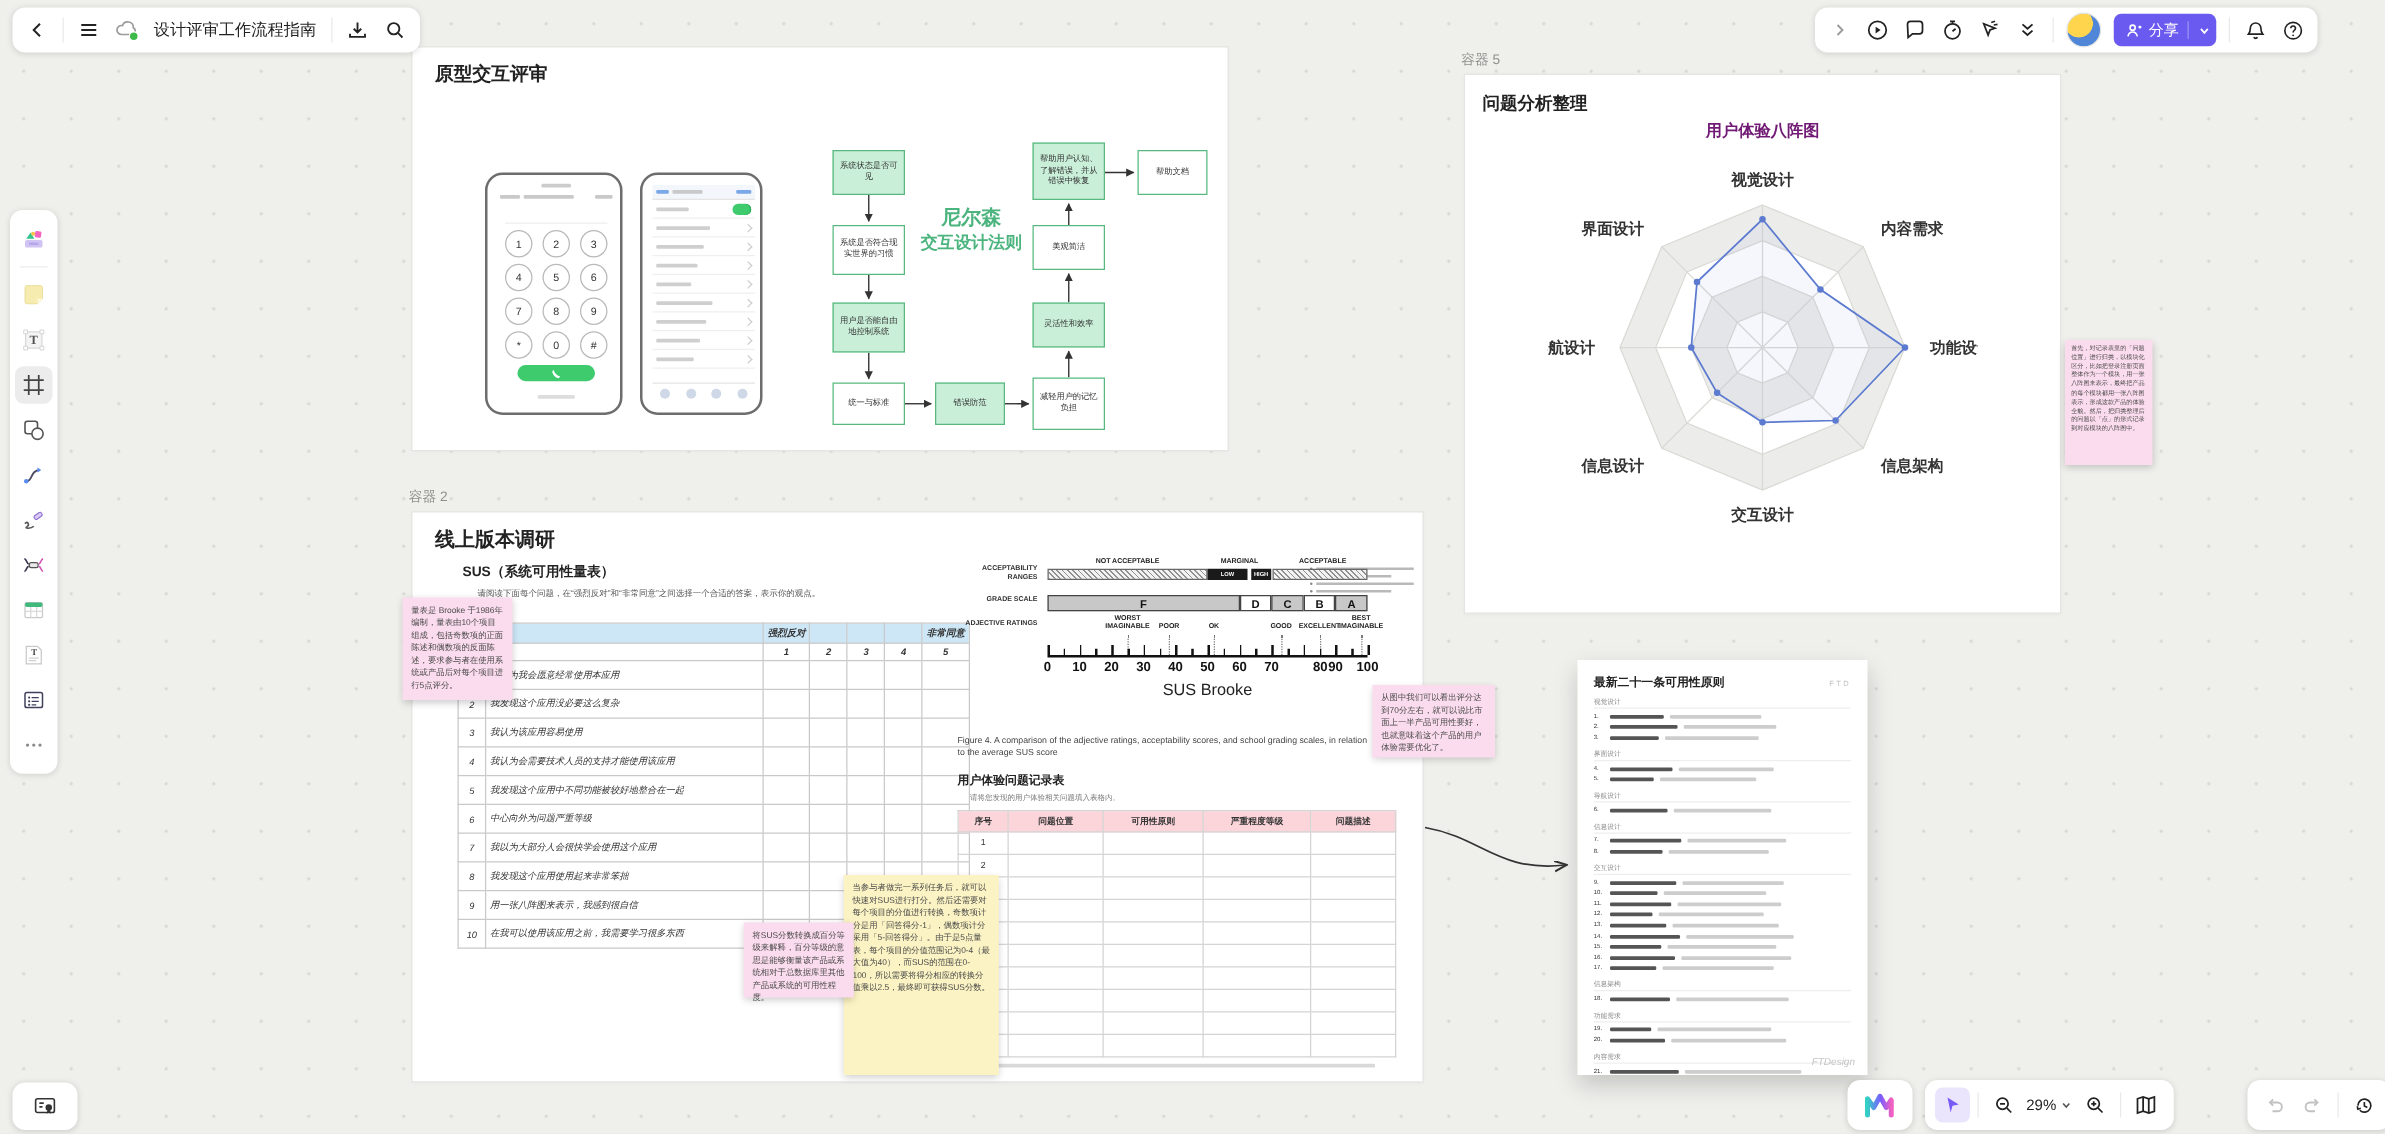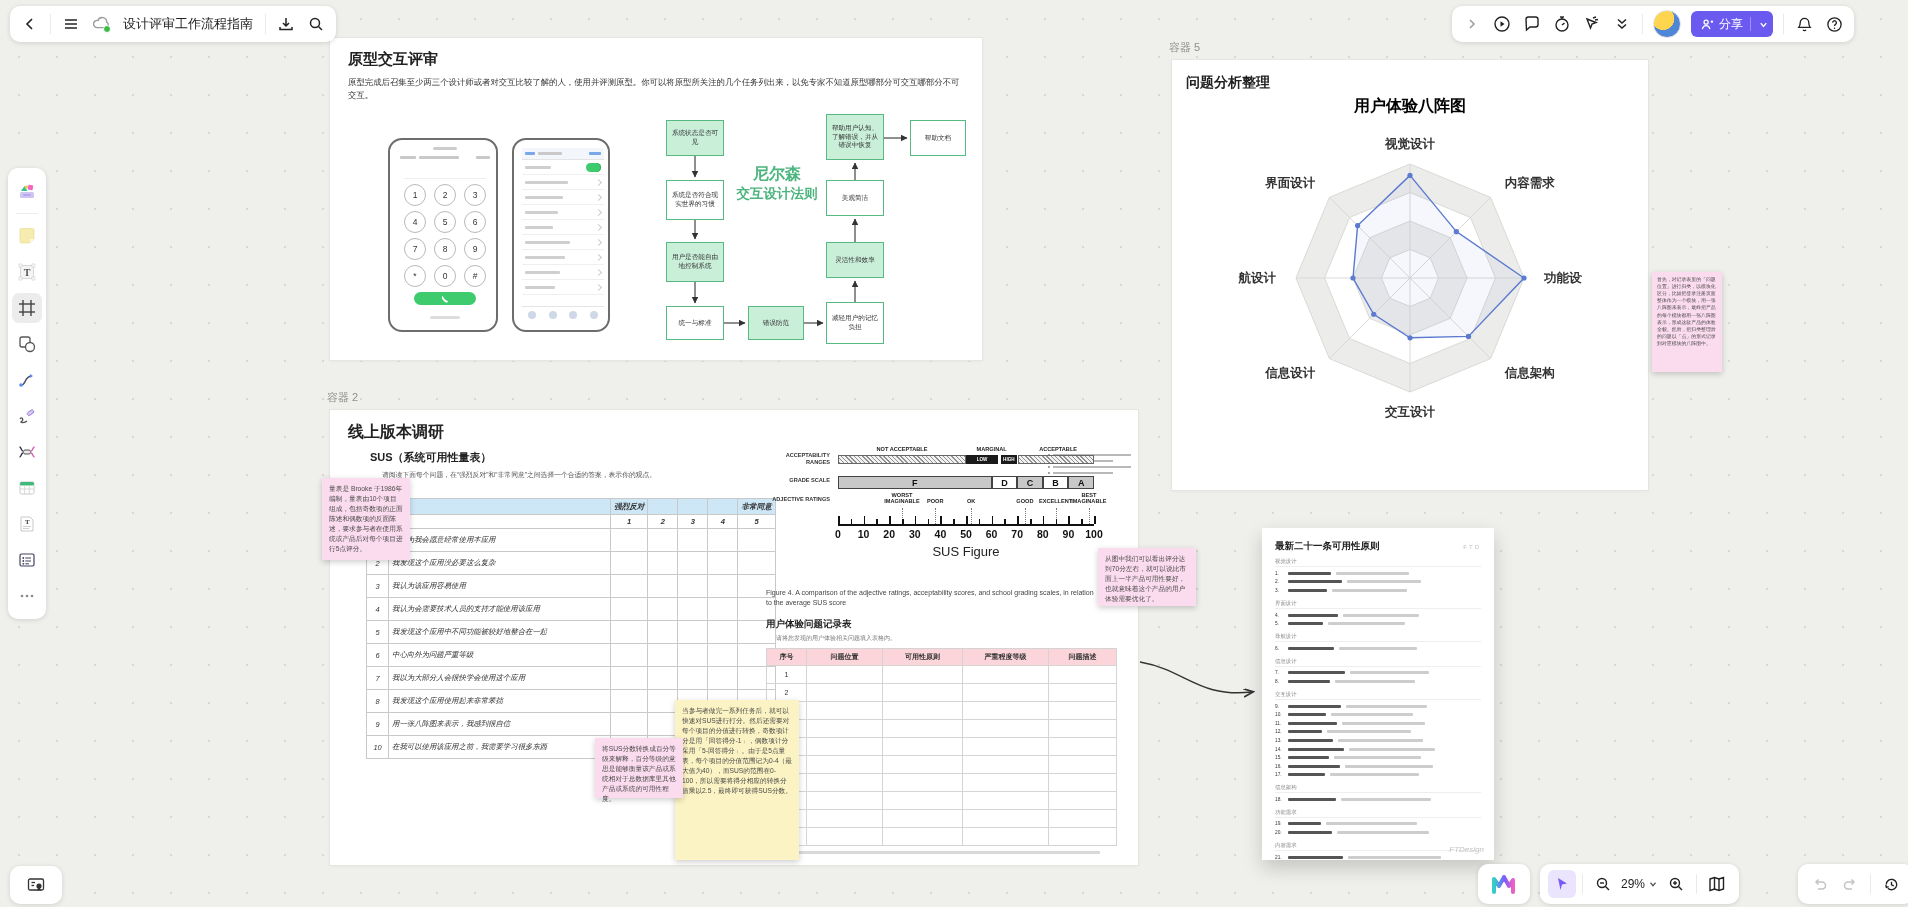--- a/index.html
+++ b/index.html
@@ -67,21 +67,20 @@
   .watermark{position:absolute;font-size:8px;color:#c3c3c3;font-style:italic;}
 </style>
 </head>
 <body>
 
 <div class="stage">
 
   <div class="container-card" style="left:330px;top:38px;width:652px;height:322px;">
     <div class="c-title" style="left:18px;top:12px;font-size:15px;">原型交互评审</div>
     <div class="abs" style="left:18px;top:38px;width:614px;font-size:8.4px;line-height:1.55;color:#333;">
-      <div>原型完成后召集至少两三个设计师或者对交互比较了解的人，使用并评测原型。你可以将原型所关注的几个任务列出来，以免专家不知道原型哪部分可交互哪部分不可交互。</div>
     </div>
 
     <div class="phone" style="left:58px;top:100px;width:110px;height:194px;">
       <div class="abs" style="left:43px;top:7px;width:24px;height:3px;background:#ccc;border-radius:2px;"></div>
       <div class="abs" style="left:10px;top:16px;width:90px;height:6px;display:flex;gap:3px;">
         <div class="bar" style="width:16px;height:2.5px;"></div>
           <div class="bar" style="width:40px;height:2.5px;"></div>
           <div class="bar" style="width:14px;height:2.5px;margin-left:auto;"></div>
       </div>
       <div class="abs" style="left:14px;top:28px;width:82px;height:10px;border-bottom:1px solid #eee;"></div>
@@ -391,28 +390,28 @@
         <div class="tick" style="left: 200px; top: 70px; height: 8px;"></div>
         <div class="axisnum" style="left: 200px; top: 82px; position: absolute;">50</div>
         <div class="tick" style="left: 212.8px; top: 73px; height: 5px;"></div>
         <div class="tick" style="left: 225.6px; top: 70px; height: 8px;"></div>
         <div class="axisnum" style="left: 225.6px; top: 82px; position: absolute;">60</div>
         <div class="tick" style="left: 238.4px; top: 73px; height: 5px;"></div>
         <div class="tick" style="left: 251.2px; top: 70px; height: 8px;"></div>
         <div class="axisnum" style="left: 251.2px; top: 82px; position: absolute;">70</div>
         <div class="tick" style="left: 264px; top: 73px; height: 5px;"></div>
         <div class="tick" style="left: 276.8px; top: 70px; height: 8px;"></div>
-        <div class="axisnum" style="left: 276.8px; top: 82px; position: absolute;">80</div>
+        <div class="axisnum" style="left: 276.8px; top: 82px; position: absolute; padding-left: 27px;">80</div>
         <div class="tick" style="left: 289.6px; top: 73px; height: 5px;"></div>
         <div class="tick" style="left: 302.4px; top: 70px; height: 8px;"></div>
         <div class="axisnum" style="left: 302.4px; top: 82px; position: absolute;">90</div>
         <div class="tick" style="left: 315.2px; top: 73px; height: 5px;"></div>
         <div class="tick" style="left: 328px; top: 70px; height: 8px;"></div>
         <div class="axisnum" style="left: 328px; top: 82px; position: absolute;">100</div>
-        <div style="position: absolute; left: 72px; top: 98px; width: 256px; text-align: center; font-size: 13px; color: rgb(34, 34, 34);">SUS Figure</div>
+        <div style="position: absolute; left: 72px; top: 98px; width: 256px; text-align: center; font-size: 13px; color: rgb(34, 34, 34);">SUS Brooke</div>
       </div>
     <div class="abs" style="left:436px;top:178px;width:332px;font-size:7px;color:#444;line-height:1.45;">Figure 4. A comparison of the adjective ratings, acceptability scores, and school grading scales, in relation to the average SUS score</div>
 
     <div class="c-title" style="left:436px;top:208px;font-size:9.5px;">用户体验问题记录表</div>
     <div class="abs" style="left:446px;top:224px;font-size:6px;color:#777;">请将您发现的用户体验相关问题填入表格内。</div>
     <div class="abs" style="left:436px;top:238px;" id="rec-table">
         <table class="rec-table">
           <colgroup>
             <col style="width: 40px;">
             <col style="width: 76px;">
@@ -505,21 +504,21 @@
   </div>
 
   <div class="note pink" style="left:322px;top:478px;width:88px;height:82px;z-index:5;">量表是 Brooke 于1986年编制，量表由10个项目组成，包括奇数项的正面陈述和偶数项的反面陈述，要求参与者在使用系统或产品后对每个项目进行5点评分。</div>
   <div class="note yellow" style="left:675px;top:700px;width:124px;height:160px;z-index:5;">当参与者做完一系列任务后，就可以快速对SUS进行打分。然后还需要对每个项目的分值进行转换，奇数项计分是用「回答得分-1」，偶数项计分采用「5-回答得分」。由于是5点量表，每个项目的分值范围记为0-4（最大值为40），而SUS的范围在0-100，所以需要将得分相应的转换分值乘以2.5，最终即可获得SUS分数。</div>
   <div class="note pink" style="left:595px;top:738px;width:88px;height:60px;z-index:6;">将SUS分数转换成百分等级来解释，百分等级的意思是能够衡量该产品或系统相对于总数据库里其他产品或系统的可用性程度。</div>
   <div class="note pink" style="left:1098px;top:548px;width:98px;height:58px;z-index:5;">从图中我们可以看出评分达到70分左右，就可以说比市面上一半产品可用性要好，也就意味着这个产品的用户体验需要优化了。</div>
 
   <div class="ctr-label" style="left:1169px;top:40px;">容器 5</div>
   <div class="container-card" style="left:1172px;top:60px;width:476px;height:430px;">
     <div class="c-title" style="left:14px;top:14px;font-size:14px;">问题分析整理</div>
-    <div class="abs" style="left:0;top:36px;width:100%;text-align:center;font-size:16px;color:#000000;font-weight:bold;">用户体验八阵图</div>
+    <div class="abs" style="left:0;top:36px;width:100%;text-align:center;font-size:13px;color:#701a75;font-weight:bold;">用户体验八阵图</div>
     <svg class="abs" style="left:66px;top:48px;" width="344" height="334" id="radar">
         <polygon points="172.0,56.0 252.6,89.4 286.0,170.0 252.6,250.6 172.0,284.0 91.4,250.6 58.0,170.0 91.4,89.4" fill="#ececea" stroke="#d9d9d6"></polygon>
         <polygon points="172.0,84.5 232.5,109.5 257.5,170.0 232.5,230.5 172.0,255.5 111.5,230.5 86.5,170.0 111.5,109.5" fill="#ffffff" stroke="#d9d9d6"></polygon>
         <polygon points="172.0,113.0 212.3,129.7 229.0,170.0 212.3,210.3 172.0,227.0 131.7,210.3 115.0,170.0 131.7,129.7" fill="#ececea" stroke="#d9d9d6"></polygon>
         <polygon points="172.0,141.5 192.2,149.8 200.5,170.0 192.2,190.2 172.0,198.5 151.8,190.2 143.5,170.0 151.8,149.8" fill="#ffffff" stroke="#d9d9d6"></polygon>
         <line x1="172" y1="170" x2="172" y2="56" stroke="#d9d9d6"></line>
         <line x1="172" y1="170" x2="252.61017305526644" y2="89.38982694473358" stroke="#d9d9d6"></line>
         <line x1="172" y1="170" x2="286" y2="170" stroke="#d9d9d6"></line>
         <line x1="172" y1="170" x2="252.61017305526644" y2="250.61017305526642" stroke="#d9d9d6"></line>
         <line x1="172" y1="170" x2="172" y2="284" stroke="#d9d9d6"></line>

